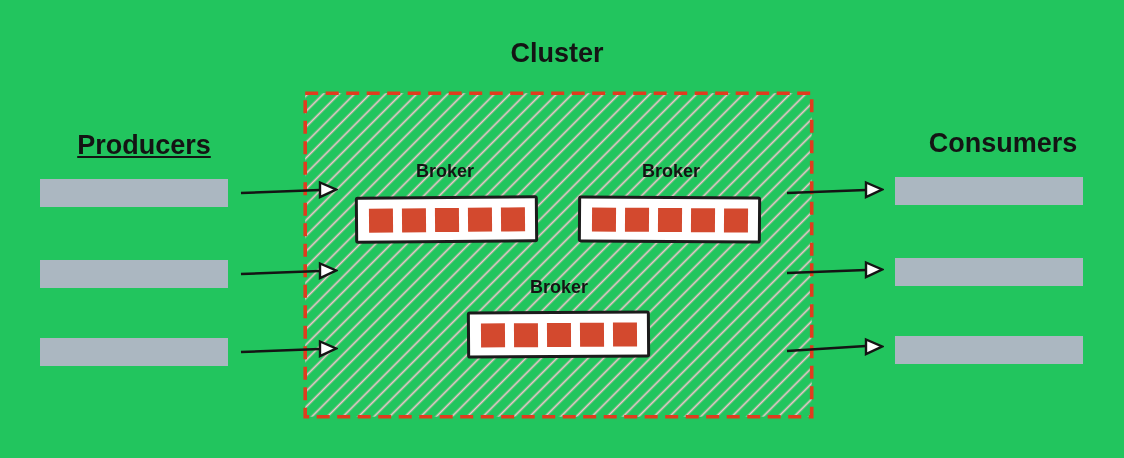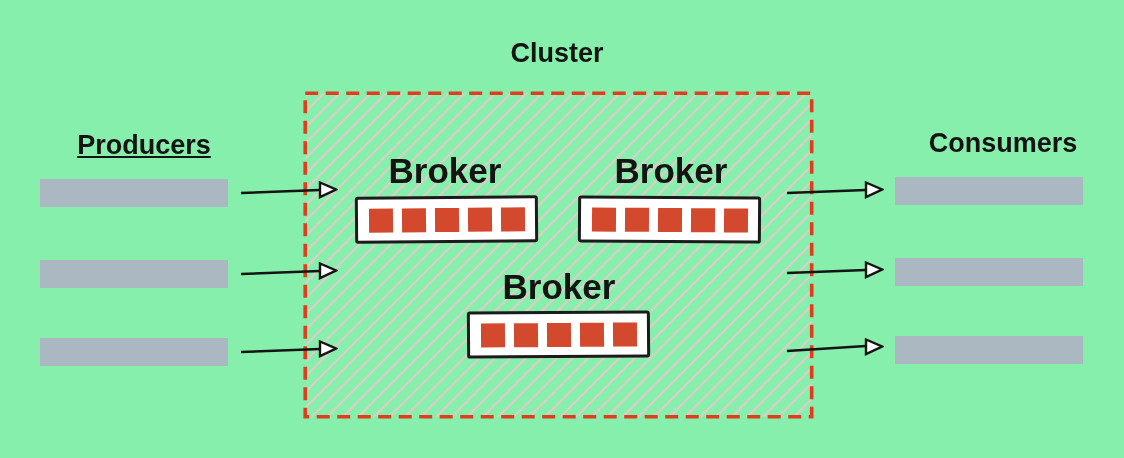--- a/index.html
+++ b/index.html
@@ -1,35 +1,35 @@
 <!DOCTYPE html>
 <html><head>
 <meta charset="utf-8">
 <style>
   html, body { margin: 0; padding: 0; background: #ffffff; }
   .stage {
     position: relative;
     width: 1124px;
     height: 458px;
-    background: #86efac;
+    background: #22c55e;
     overflow: hidden;
     font-family: "Liberation Sans", "DejaVu Sans", sans-serif;
     color: #141414;
   }
   .label {
     position: absolute;
     font-size: 27px;
     font-weight: 600;
     line-height: 30px;
     text-align: center;
     color: #141414;
     white-space: nowrap;
   }
   .broker-label {
-    font-size: 35px;
+    font-size: 18px;
     line-height: 28px;
     width: 140px;
   }
   .bar {
     position: absolute;
     width: 188px;
     height: 28px;
     background: #abb7c1;
   }
   .cluster-svg { position: absolute; left: 303px; top: 91px; }

